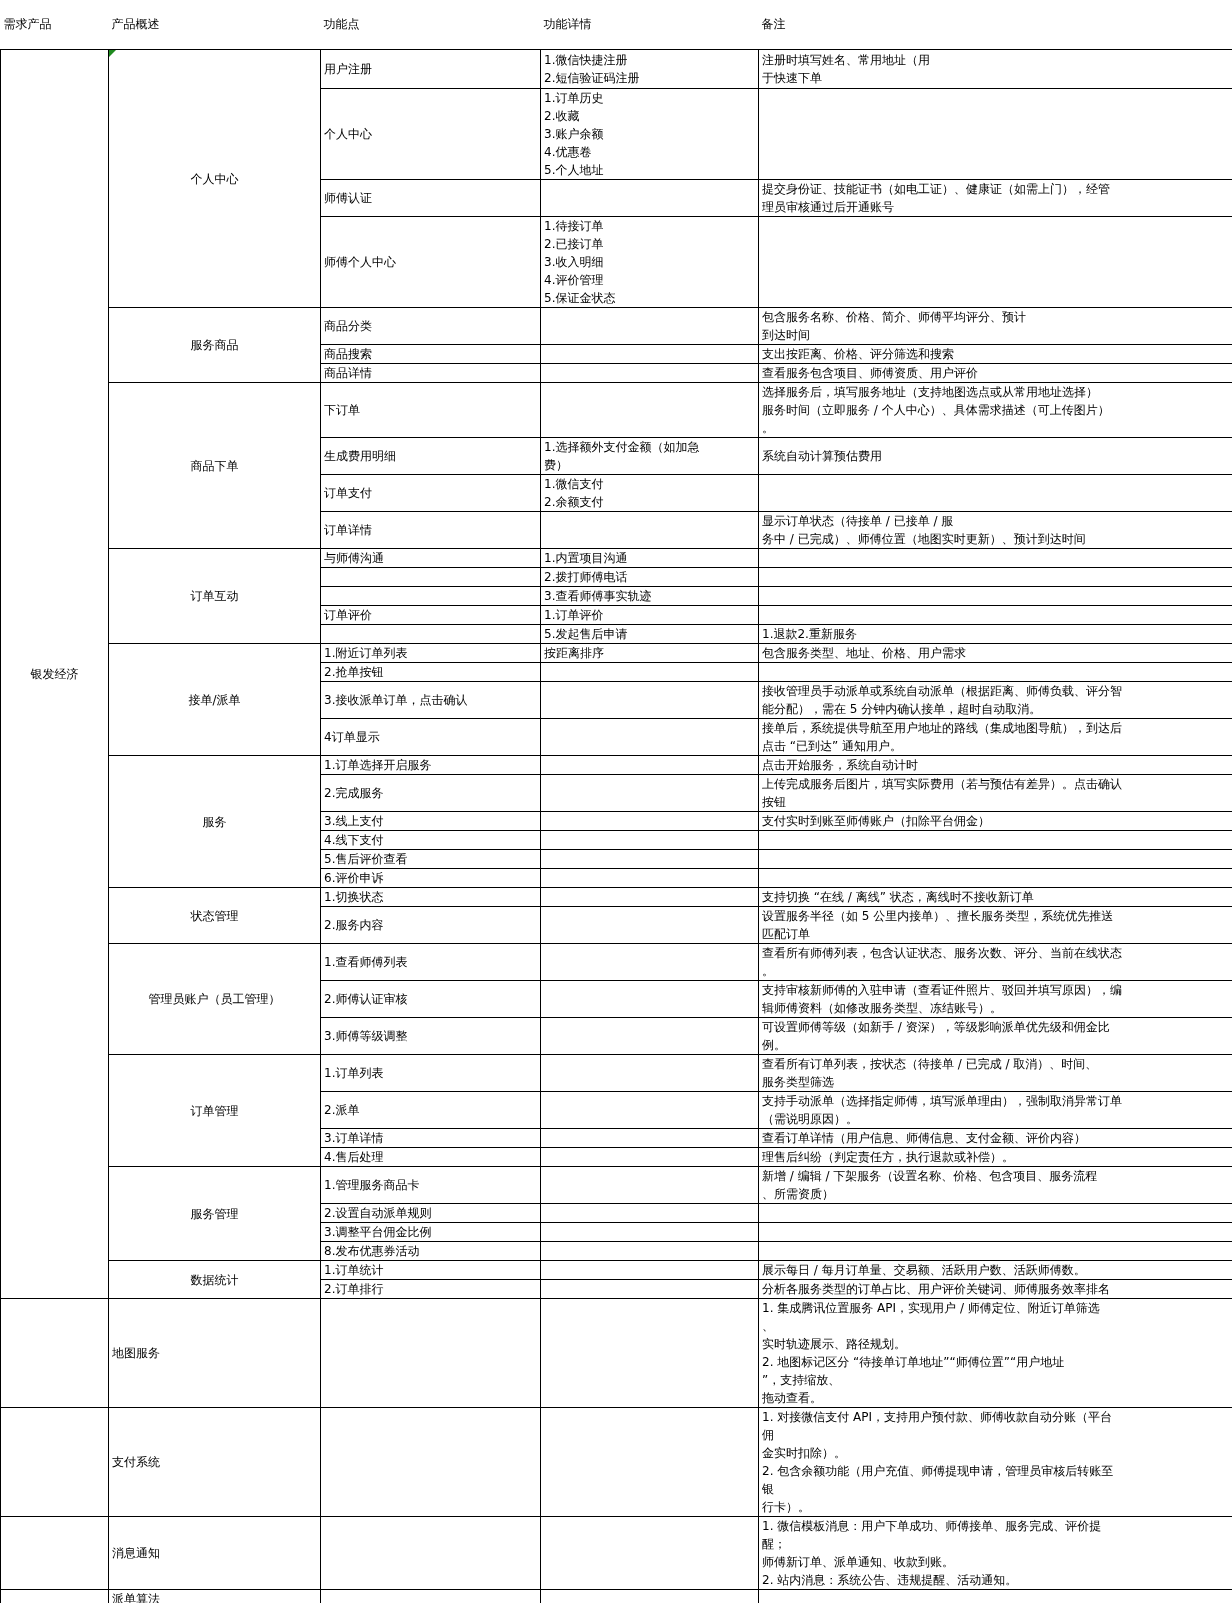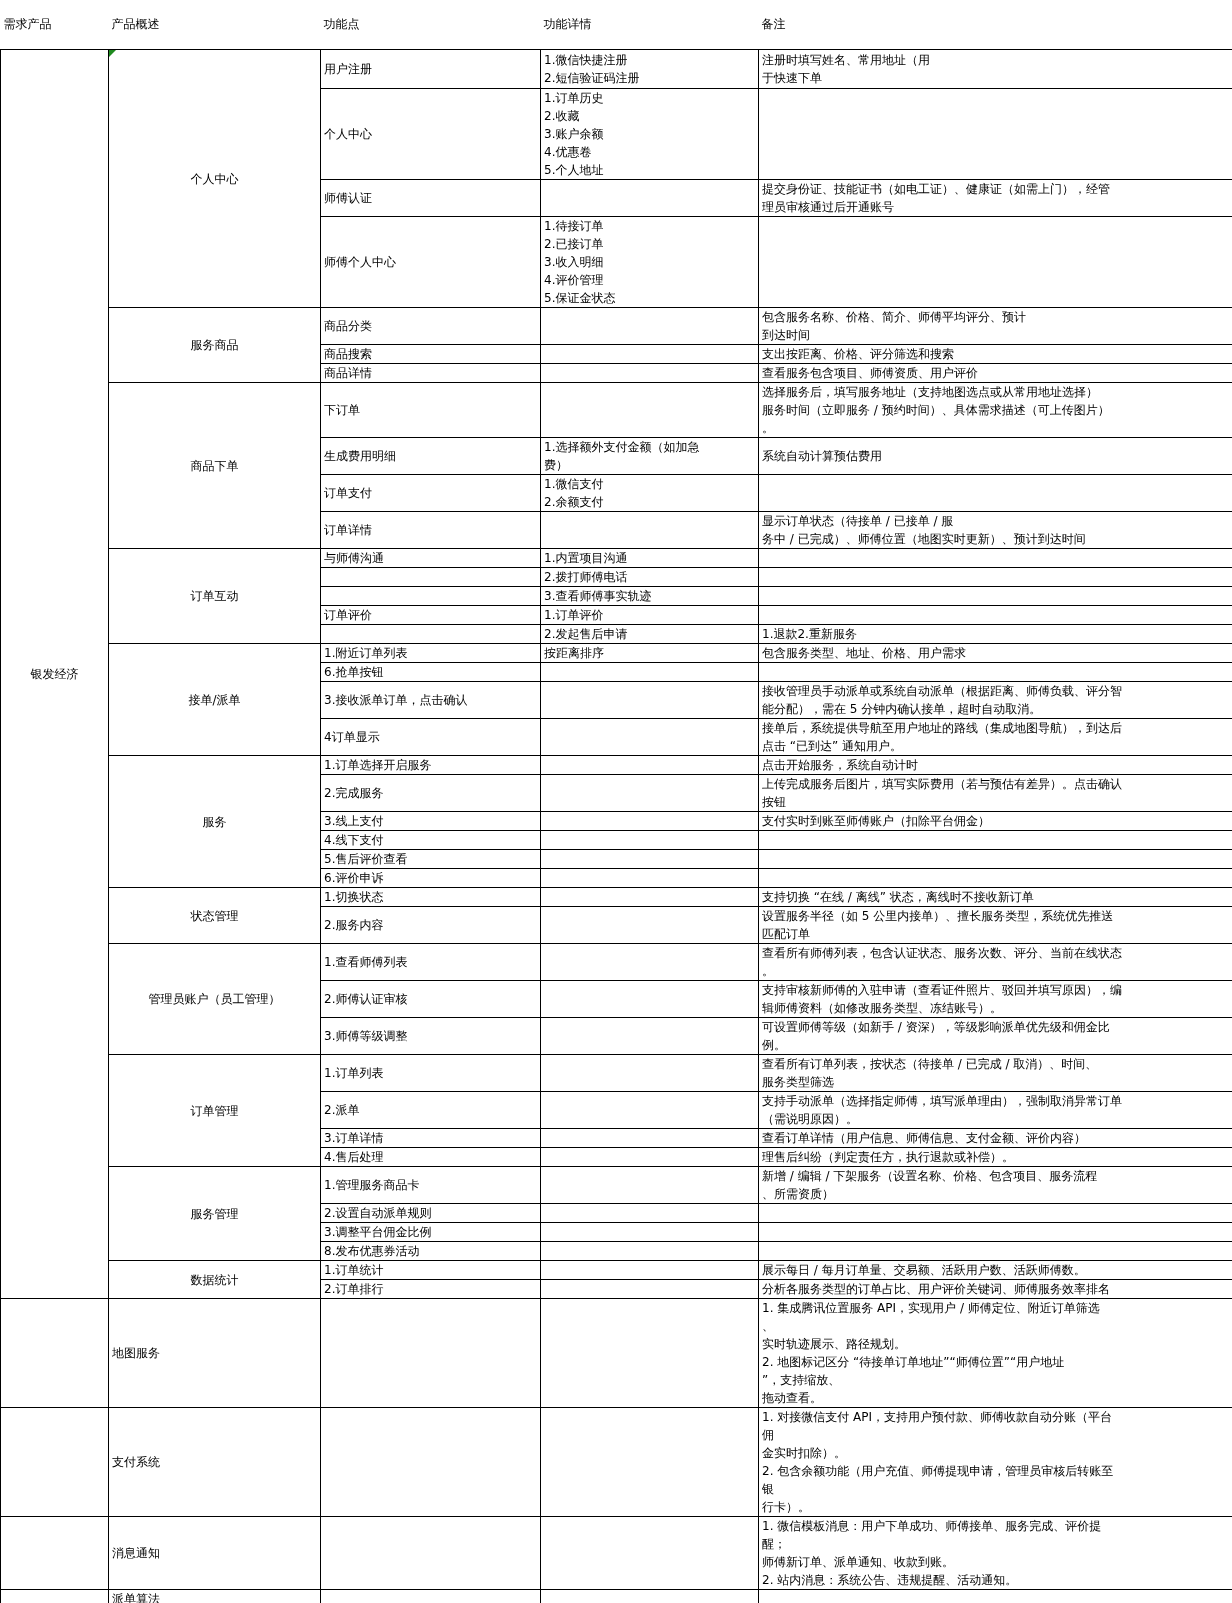--- a/index.html
+++ b/index.html
@@ -83,21 +83,21 @@
         <tr style="height: 18px; padding-left: 10px;">
           <td>商品详情</td>
           <td></td>
           <td>查看服务包含项目、师傅资质、用户评价</td>
         </tr>
         <tr style="height: 54px;">
           <td rowspan="4" class="center">商品下单</td>
           <td>下订单</td>
           <td></td>
           <td>选择服务后，填写服务地址（支持地图选点或从常用地址选择）
-服务时间（立即服务 / 预约时间）、具体需求描述（可上传图片）
+服务时间（立即服务 / 个人中心）、具体需求描述（可上传图片）
 。</td>
         </tr>
         <tr style="height: 36px;">
           <td>生成费用明细</td>
           <td>1.选择额外支付金额（如加急
 费）</td>
           <td>系统自动计算预估费用</td>
         </tr>
         <tr style="height: 36px;">
           <td>订单支付</td>
@@ -127,31 +127,31 @@
           <td>3.查看师傅事实轨迹</td>
           <td></td>
         </tr>
         <tr style="height: 18px;">
           <td>订单评价</td>
           <td>1.订单评价</td>
           <td></td>
         </tr>
         <tr style="height: 18px;">
           <td></td>
-          <td>2.发起售后申请</td>
+          <td>5.发起售后申请</td>
           <td>1.退款2.重新服务</td>
         </tr>
         <tr style="height: 18px;">
           <td rowspan="4" class="center">接单/派单</td>
           <td>1.附近订单列表</td>
           <td>按距离排序</td>
           <td>包含服务类型、地址、价格、用户需求</td>
         </tr>
         <tr style="height: 18px;">
-          <td>6.抢单按钮</td>
+          <td>2.抢单按钮</td>
           <td></td>
           <td></td>
         </tr>
         <tr style="height: 36px; padding-left: 44px;">
           <td>3.接收派单订单，点击确认</td>
           <td></td>
           <td>接收管理员手动派单或系统自动派单（根据距离、师傅负载、评分智
 能分配），需在 5 分钟内确认接单，超时自动取消。</td>
         </tr>
         <tr style="height: 36px;">

